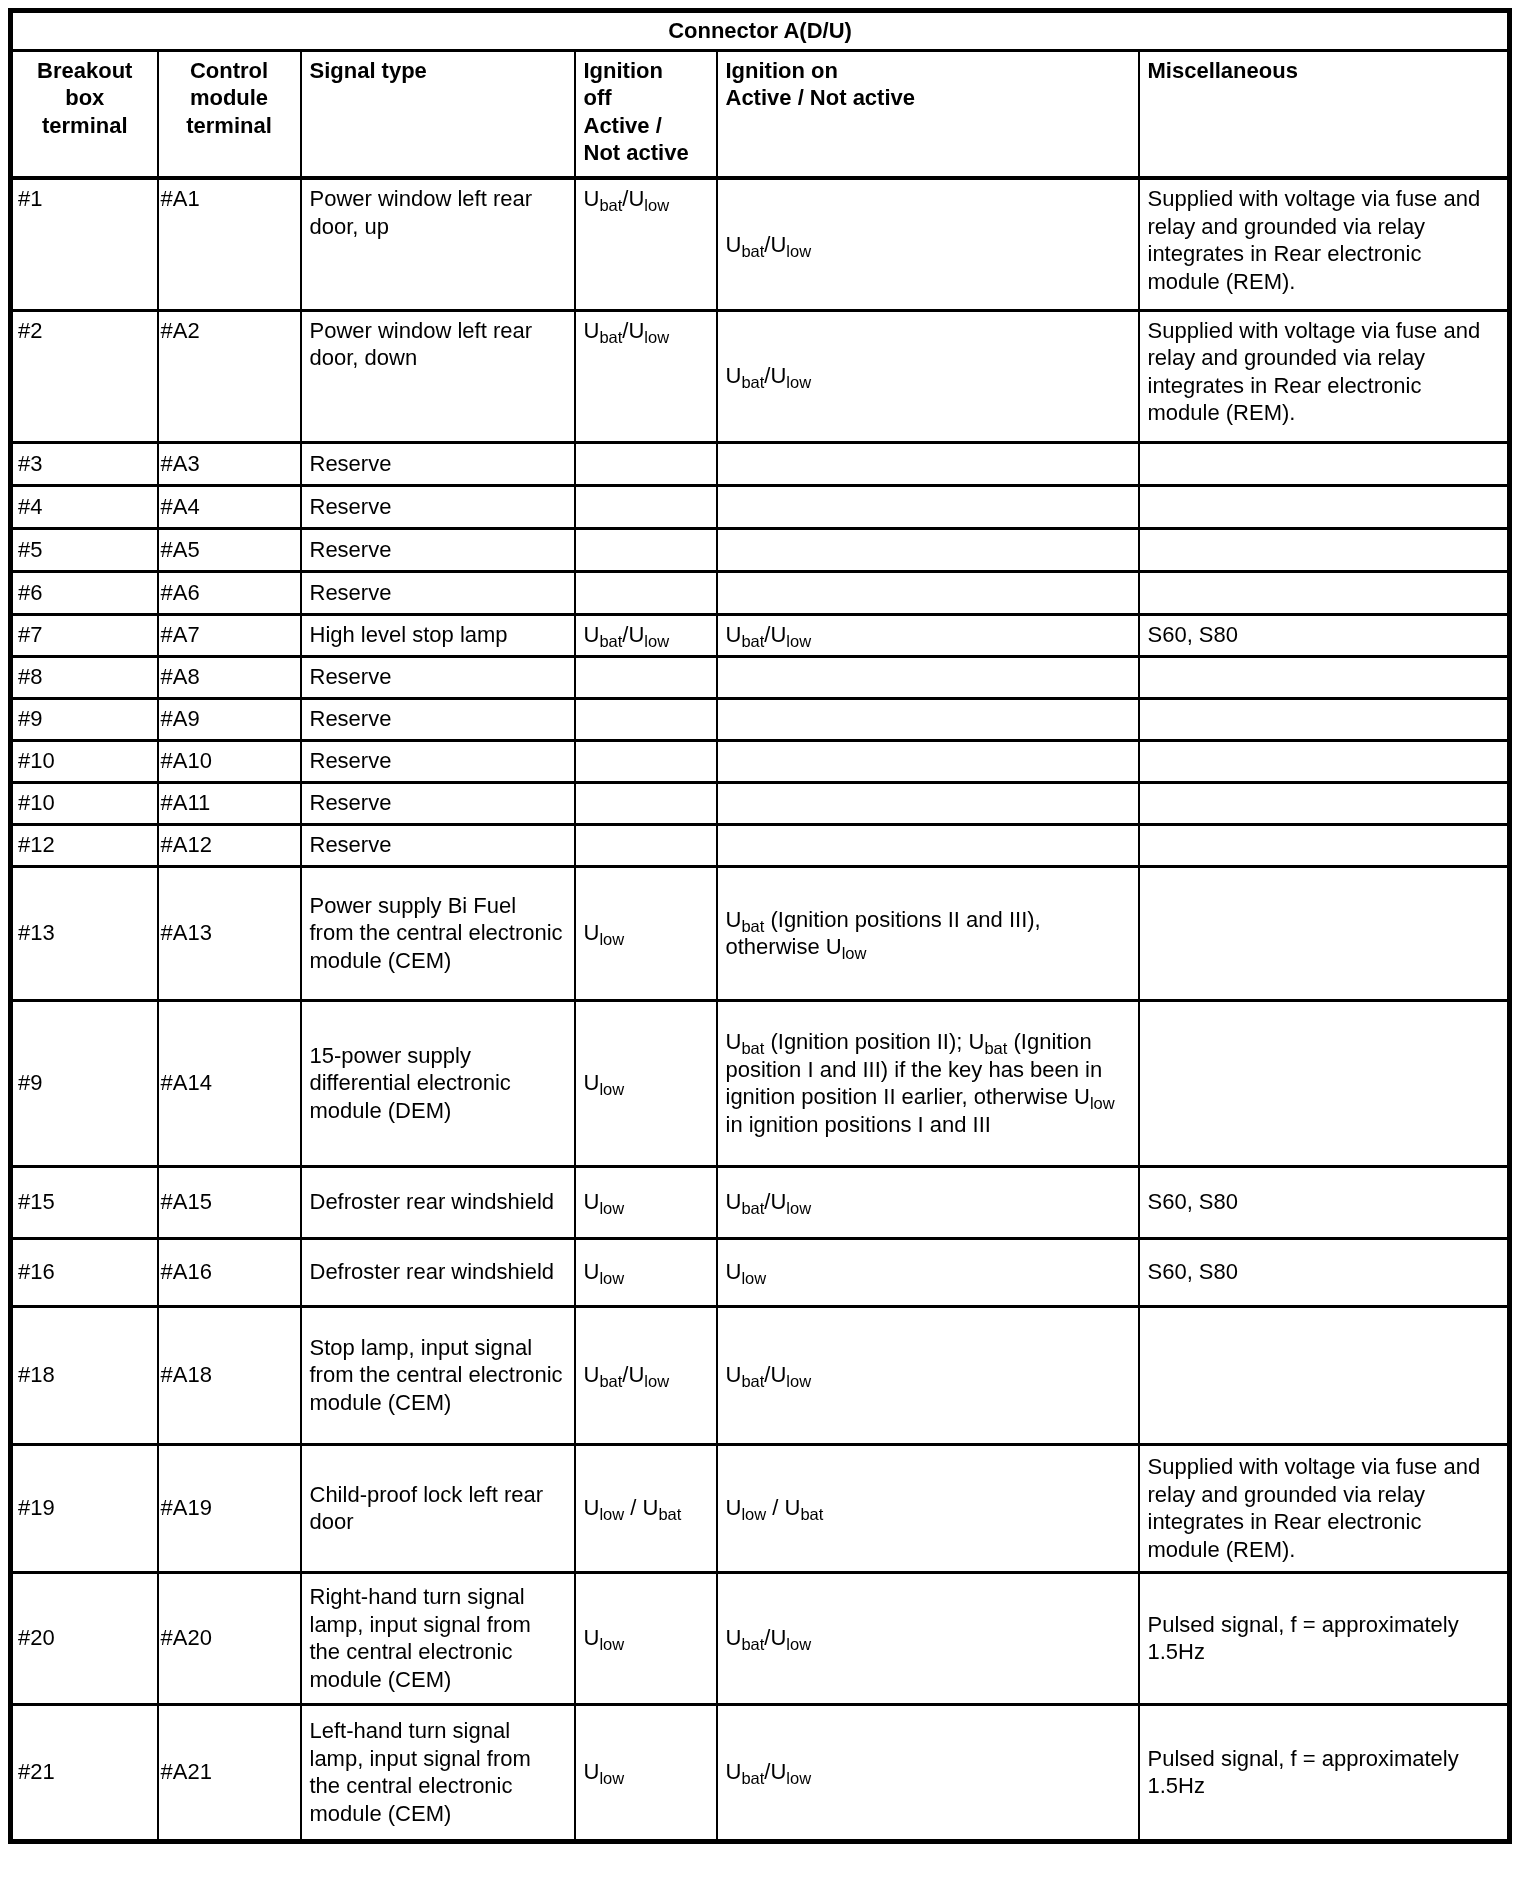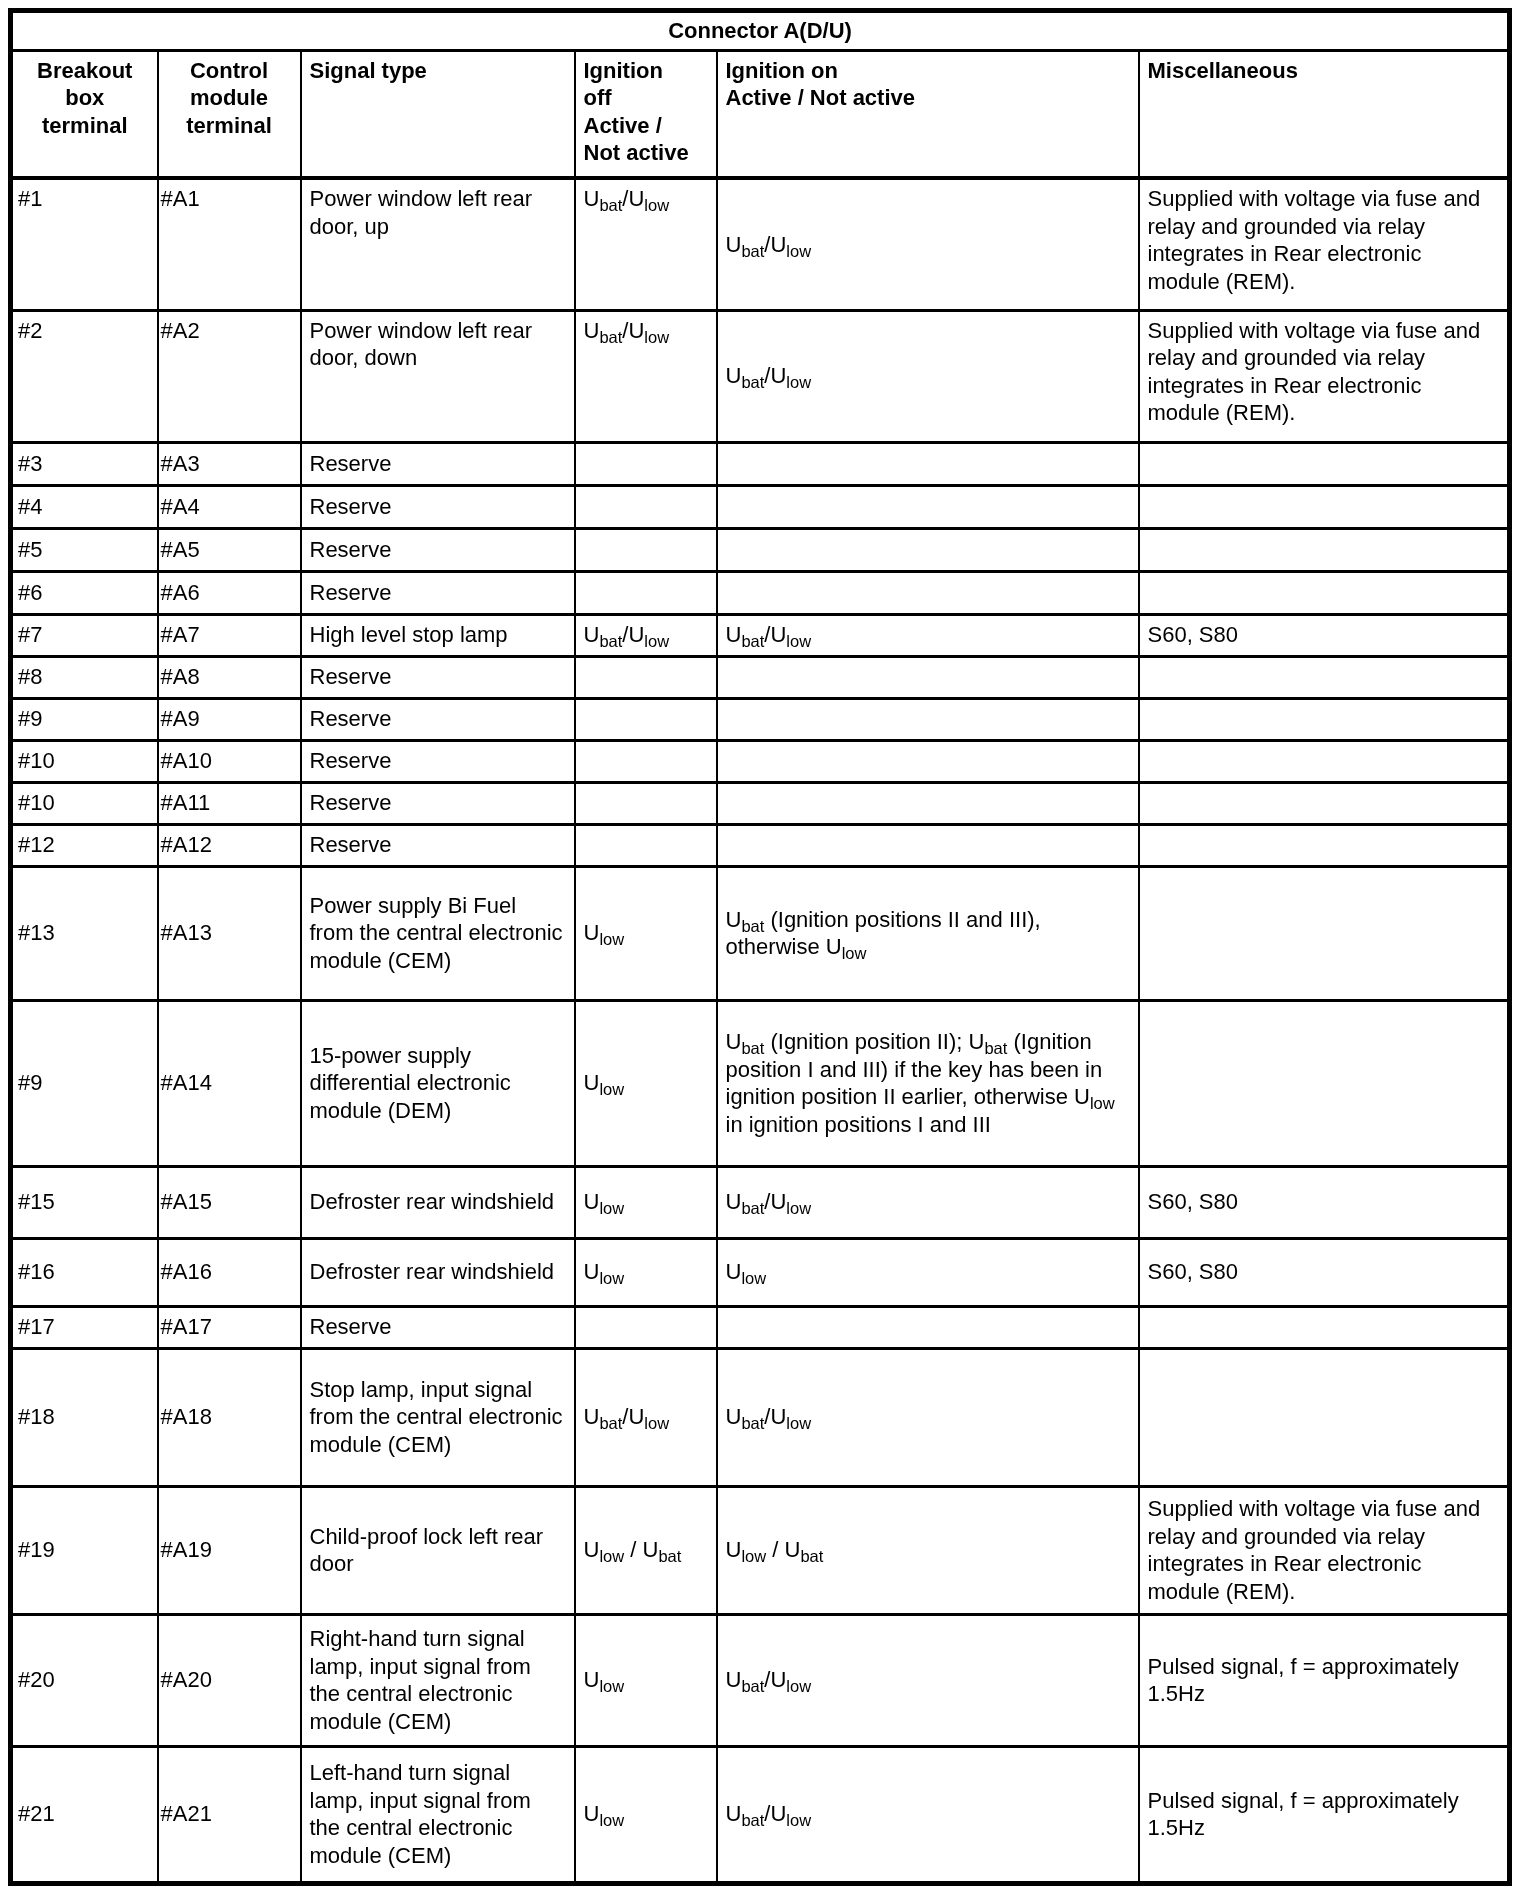--- a/index.html
+++ b/index.html
@@ -230,28 +230,20 @@
           <td class="c-misc">S60, S80</td>
         </tr>
         <tr style="height: 68px;">
           <td class="c-breakout">#16</td>
           <td class="c-module">#A16</td>
           <td class="c-signal">Defroster rear windshield</td>
           <td class="c-ignoff">U<sub>low</sub></td>
           <td class="c-ignon">U<sub>low</sub></td>
           <td class="c-misc">S60, S80</td>
         </tr>
-        <tr style="height: 42px;">
-          <td class="c-breakout">#17</td>
-          <td class="c-module">#A17</td>
-          <td class="c-signal">Reserve</td>
-          <td class="c-ignoff"></td>
-          <td class="c-ignon"></td>
-          <td class="c-misc"></td>
-        </tr>
         <tr style="height: 138px;">
           <td class="c-breakout">#18</td>
           <td class="c-module">#A18</td>
           <td class="c-signal">Stop lamp, input signal from the central electronic module (CEM)</td>
           <td class="c-ignoff">U<sub>bat</sub>/U<sub>low</sub></td>
           <td class="c-ignon">U<sub>bat</sub>/U<sub>low</sub></td>
           <td class="c-misc"></td>
         </tr>
         <tr style="height: 128px;">
           <td class="c-breakout">#19</td>

